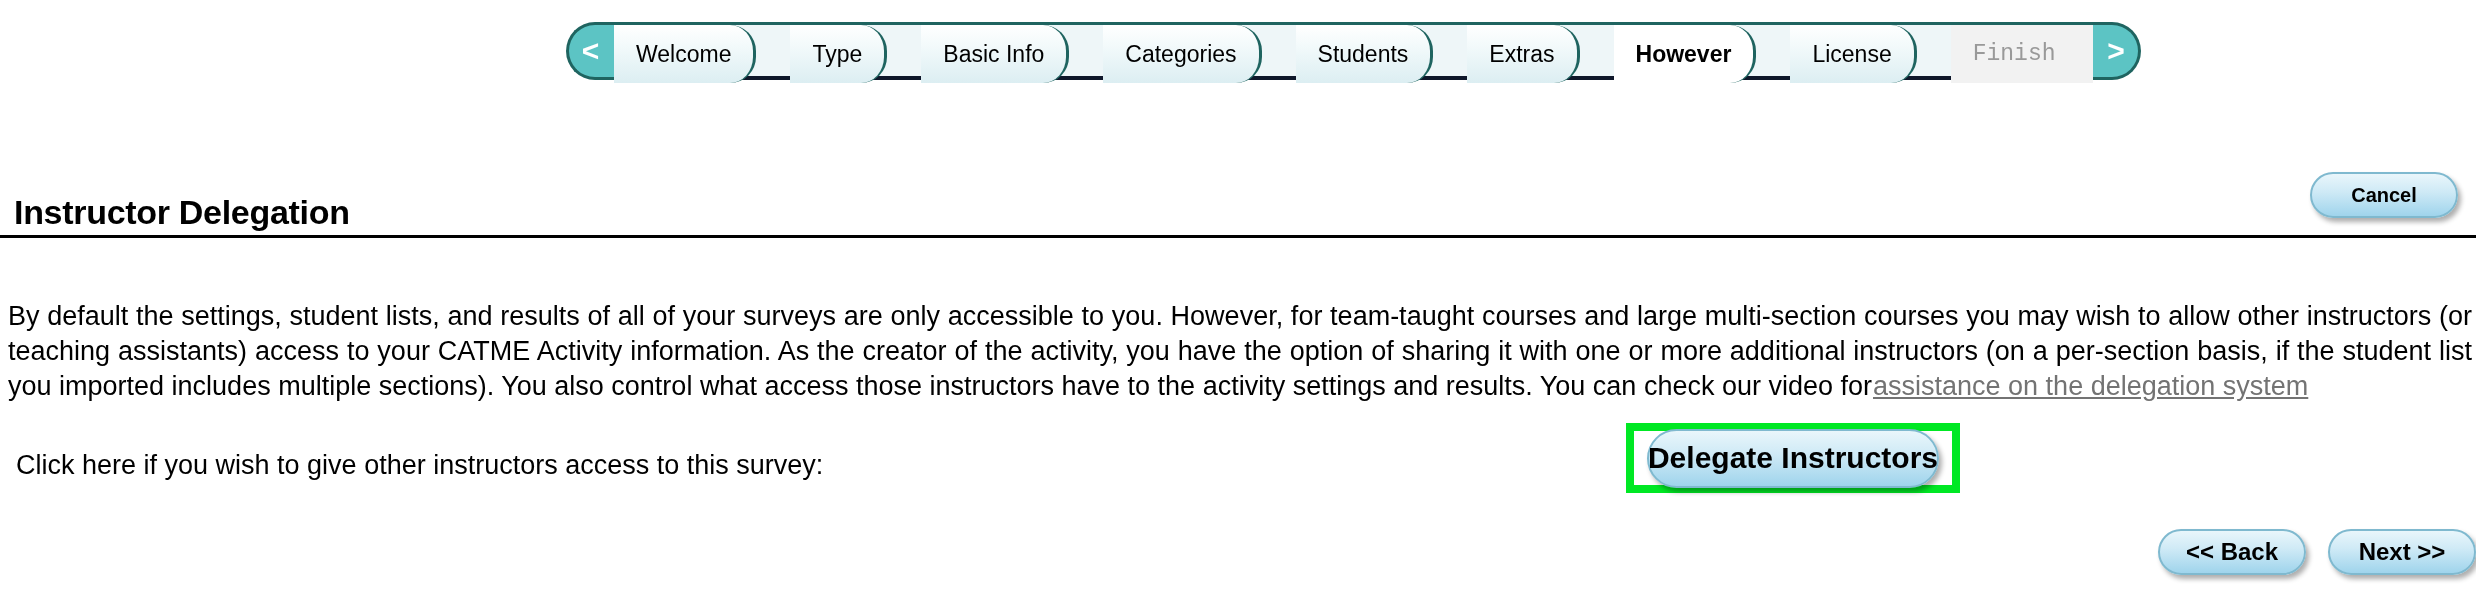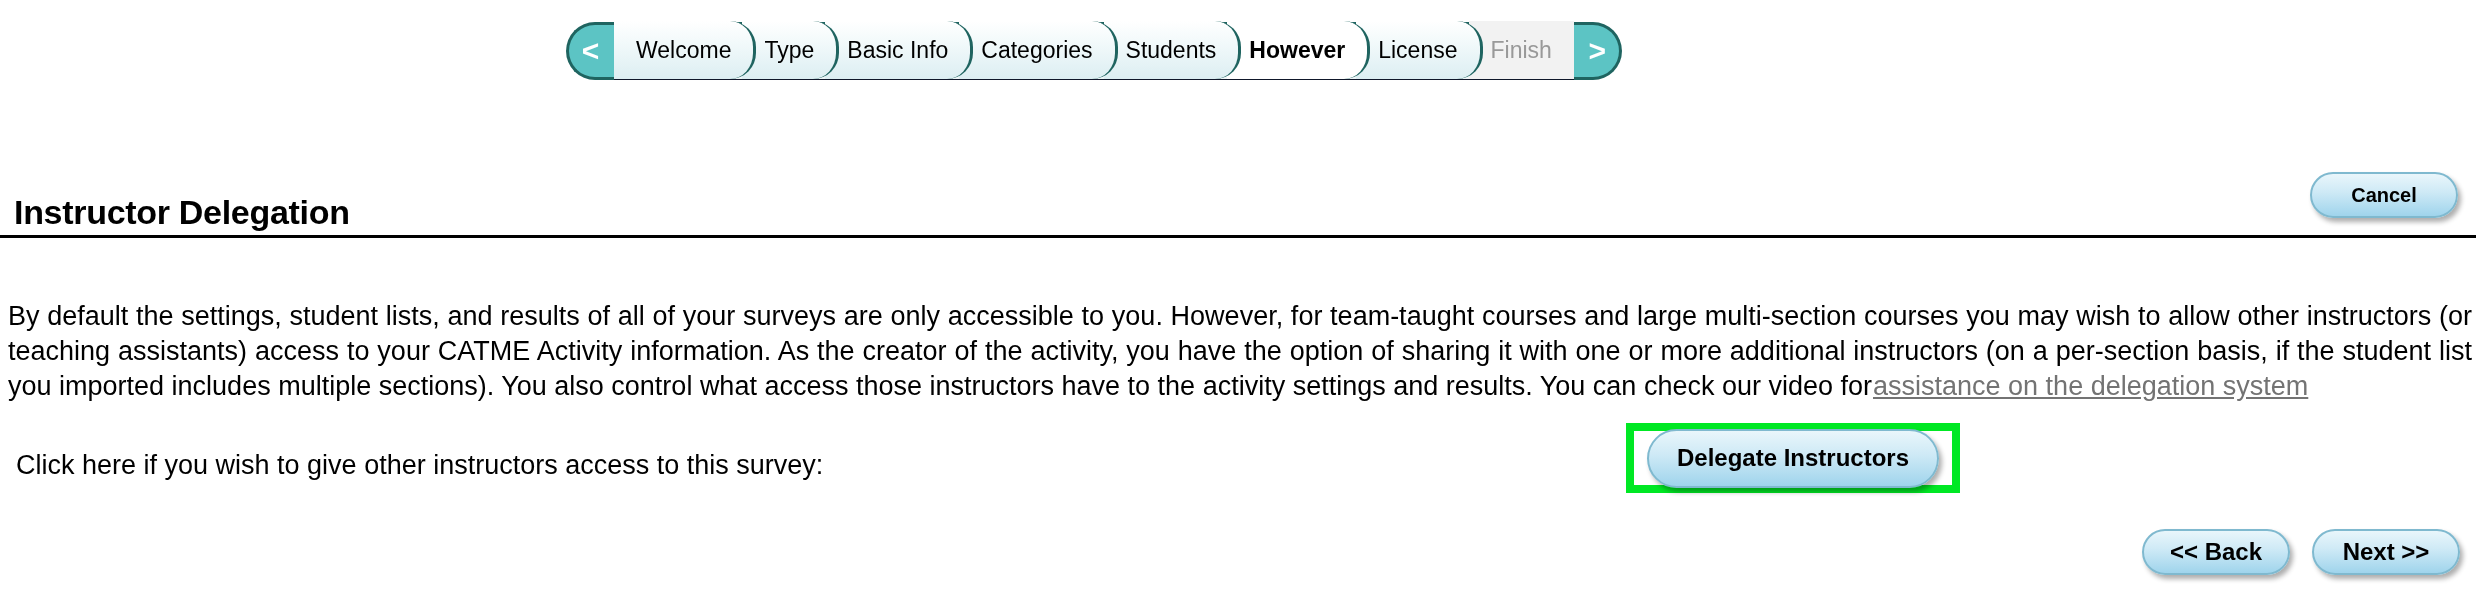--- a/index.html
+++ b/index.html
@@ -48,26 +48,27 @@
     border-right: none;
     padding-right: 2px;
   }
   .nav-arrow.right {
     border-radius: 0 29px 29px 0;
     border-left: none;
     padding-left: 2px;
   }
   #nav-steps {
     display: flex;
-    align-items: flex-end;
+    align-items: flex-start;
     border-top: 3px solid #1f6460;
-    border-bottom: 1px solid #0f172a;
+    border-bottom: 4px solid #0f172a;
     box-sizing: border-box;
     background: #eef6f8;
     height: 58px;
+    gap: 48px;
   }
   .nav-step {
     position: relative;
     display: flex;
     align-items: center;
     justify-content: center;
     padding: 0 22px;
     font-size: 23px;
     color: #000;
     background: linear-gradient(to bottom, #ffffff 0%, #f3fafb 35%, #dceef2 100%);
@@ -90,22 +91,23 @@
   .nav-step:nth-child(9){ z-index: 4; }
   .nav-step.is-active {
     font-weight: bold;
     background: #ffffff;
   }
   .nav-step.is-disabled {
     color: #999999;
     background: #f2f2f2;
     border-right: none;
     border-radius: 0;
-    padding-right: 22px;
+    padding-right: 37px;
     margin-right: 0;
+    font-family: Liberation Mono, monospace;
   }
 
   
   #page-title {
     position: absolute;
     left: 14px;
     top: 170px;
     font-size: 34px;
     font-weight: bold;
     letter-spacing: -0.3px;
@@ -181,27 +183,27 @@
     border: 8px solid #00e824;
     background: #ffffff;
     box-sizing: border-box;
     display: flex;
     align-items: center;
     justify-content: center;
   }
   #delegate-instructors-button {
     width: 292px;
     height: 59px;
-    font-size: 24px;
+    font-size: 30px;
   }
 
   
   #footer-nav {
     position: absolute;
-    right: 16px;
+    right: 0;
     top: 529px;
     display: flex;
     gap: 22px;
   }
   #back-button, #next-button {
     width: 148px;
     height: 46px;
     font-size: 24px;
   }
 </style>
@@ -222,20 +224,23 @@
     </div>
     <div class="nav-step">
       <span>Basic Info</span>
     </div>
     <div class="nav-step">
       <span>Categories</span>
     </div>
     <div class="nav-step">
       <span>Students</span>
     </div>
+    <div class="nav-step">
+      <span>Extras</span>
+    </div>
     <div class="nav-step is-active">
       <span>However</span>
     </div>
     <div class="nav-step">
       <span>License</span>
     </div>
     <div class="nav-step is-disabled">
       <span>Finish</span>
     </div>
   </div>

